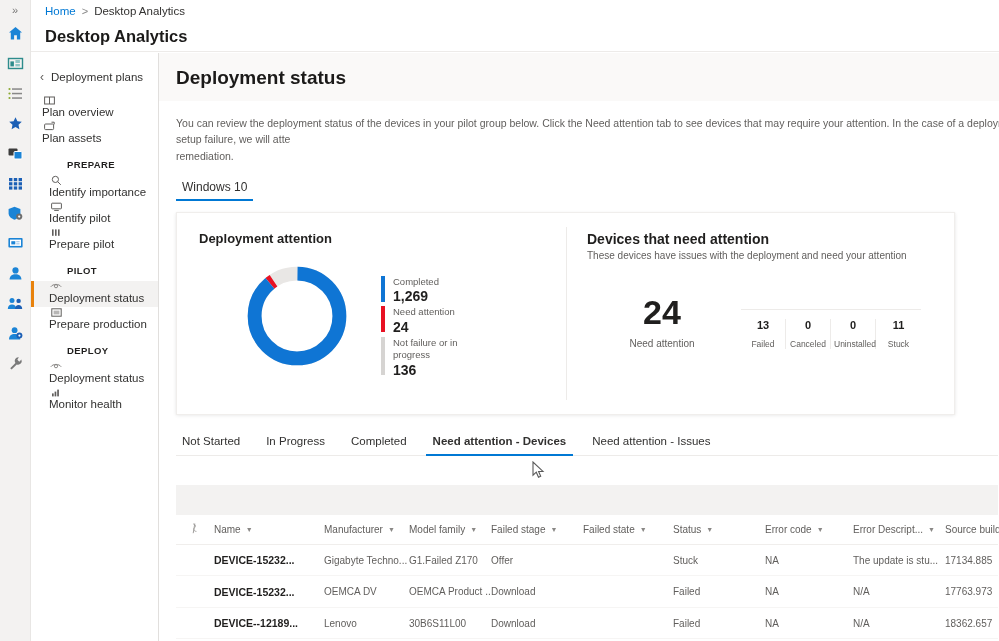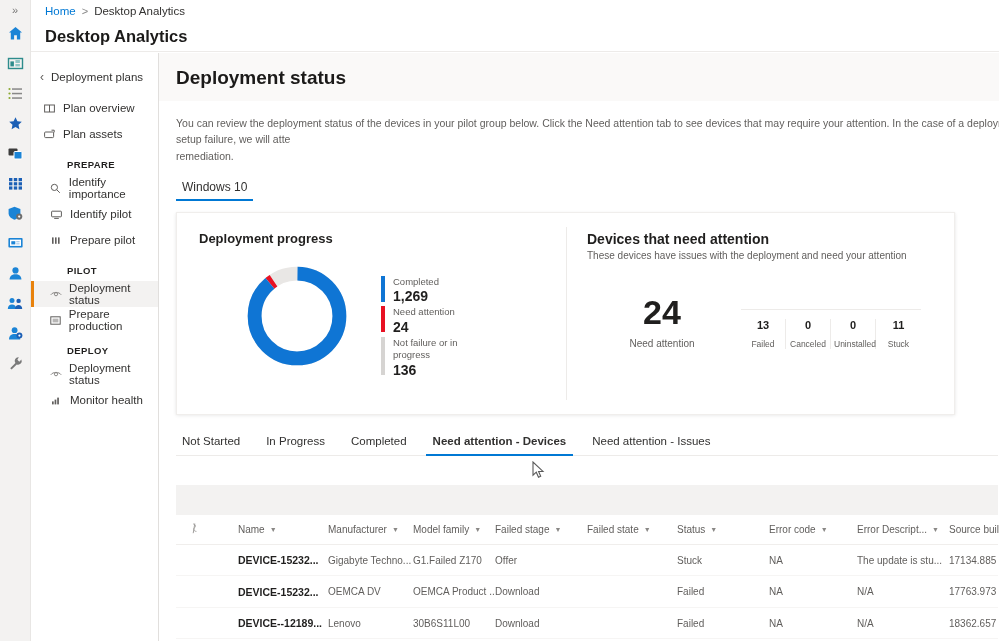--- a/index.html
+++ b/index.html
@@ -51,22 +51,22 @@
     position: absolute; left: 31px; top: 53px; width: 128px; height: 588px;
     background: #fff; border-right: 1px solid #e1dfdd;
     padding-top: 12px; font-size: 11.5px;
   }
   .side-back {
     display: flex; align-items: center; height: 24px; padding-left: 9px;
     color: #323130; cursor: pointer; margin-bottom: 6px;
   }
   .side-back .bk { font-size: 12px; color: #605e5c; margin-right: 7px; }
   .side-link {
-    position: relative; display: flex; align-items: center; height: 26px;
-    padding-left: 11px; color: #323130; cursor: pointer;
+    position: relative; display: flex; height: 26px;
+    padding-left: 11px; color: #323130; cursor: pointer; flex-direction: column;
   }
   .side-link .ic {
     width: 14px; margin-right: 7px; display: inline-flex;
     align-items: center; justify-content: center; color: #605e5c;
   }
   .side-link.sub { padding-left: 18px; }
   .side-link.active { background: #f3f2f1; font-weight: 400; }
   .side-link.active::before {
     content: ""; position: absolute; left: 0; top: 0; bottom: 0;
     width: 3px; background: #e8820c;
@@ -174,21 +174,21 @@
     display: flex; align-items: center; height: 30px;
     border-bottom: 1px solid #f0eeec; color: #605e5c;
   }
   .th { display: flex; align-items: center; cursor: pointer; }
   .th .chev { margin-left: 5px; font-size: 7px; color: #8a8886; }
   .tbl-row {
     display: flex; align-items: center; height: 31.5px;
     border-bottom: 1px solid #f6f5f4; color: #605e5c;
   }
   .c0 { width: 38px; display: flex; justify-content: center; flex: none; }
-  .c1 { width: 90px; flex: none; margin-left: 24px; }
+  .c1 { width: 110px; flex: none; }
   .c2 { width: 85px; flex: none; }
   .c3 { width: 82px; flex: none; }
   .c4 { width: 92px; flex: none; }
   .c5 { width: 90px; flex: none; }
   .c6 { width: 92px; flex: none; }
   .c7 { width: 88px; flex: none; }
   .c8 { width: 92px; flex: none; }
   .c9 { width: 70px; flex: none; }
   .cellname { color: #201f1e; font-weight: bold; font-size: 10.5px; }
   .ov { overflow: hidden; white-space: nowrap; }
@@ -417,21 +417,21 @@
     <div class="page-desc">You can review the deployment status of the devices in your pilot group below. Click the Need attention tab to see devices that may require your attention. In the case of a deployment or setup failure, we will atte
 remediation.</div>
 
     <div class="tabs-top">
       <div class="tab-top active">Windows 10</div>
     </div>
 
     <div class="card">
 
       <div class="card-left">
-        <div class="card-h">Deployment progress</div>
+        <div class="card-h">Deployment attention</div>
 
         <div class="donut-wrap">
           <svg class="donut" viewBox="0 0 42 42">
 
             <circle cx="21" cy="21" r="15.9" fill="none" stroke="#e9e7e5" stroke-width="5.2"></circle>
 
             <circle id="seg-attention" cx="21" cy="21" r="15.9" fill="none" stroke="#e81123" stroke-width="5.2" stroke-dasharray="1.679 98.321" stroke-dashoffset="-63.803" transform="rotate(0 21 21)"></circle>
 
             <circle id="seg-completed" cx="21" cy="21" r="15.9" fill="none" stroke="#0f75d4" stroke-width="5.2" stroke-dasharray="88.803 11.197" stroke-dashoffset="25"></circle>
           </svg>

